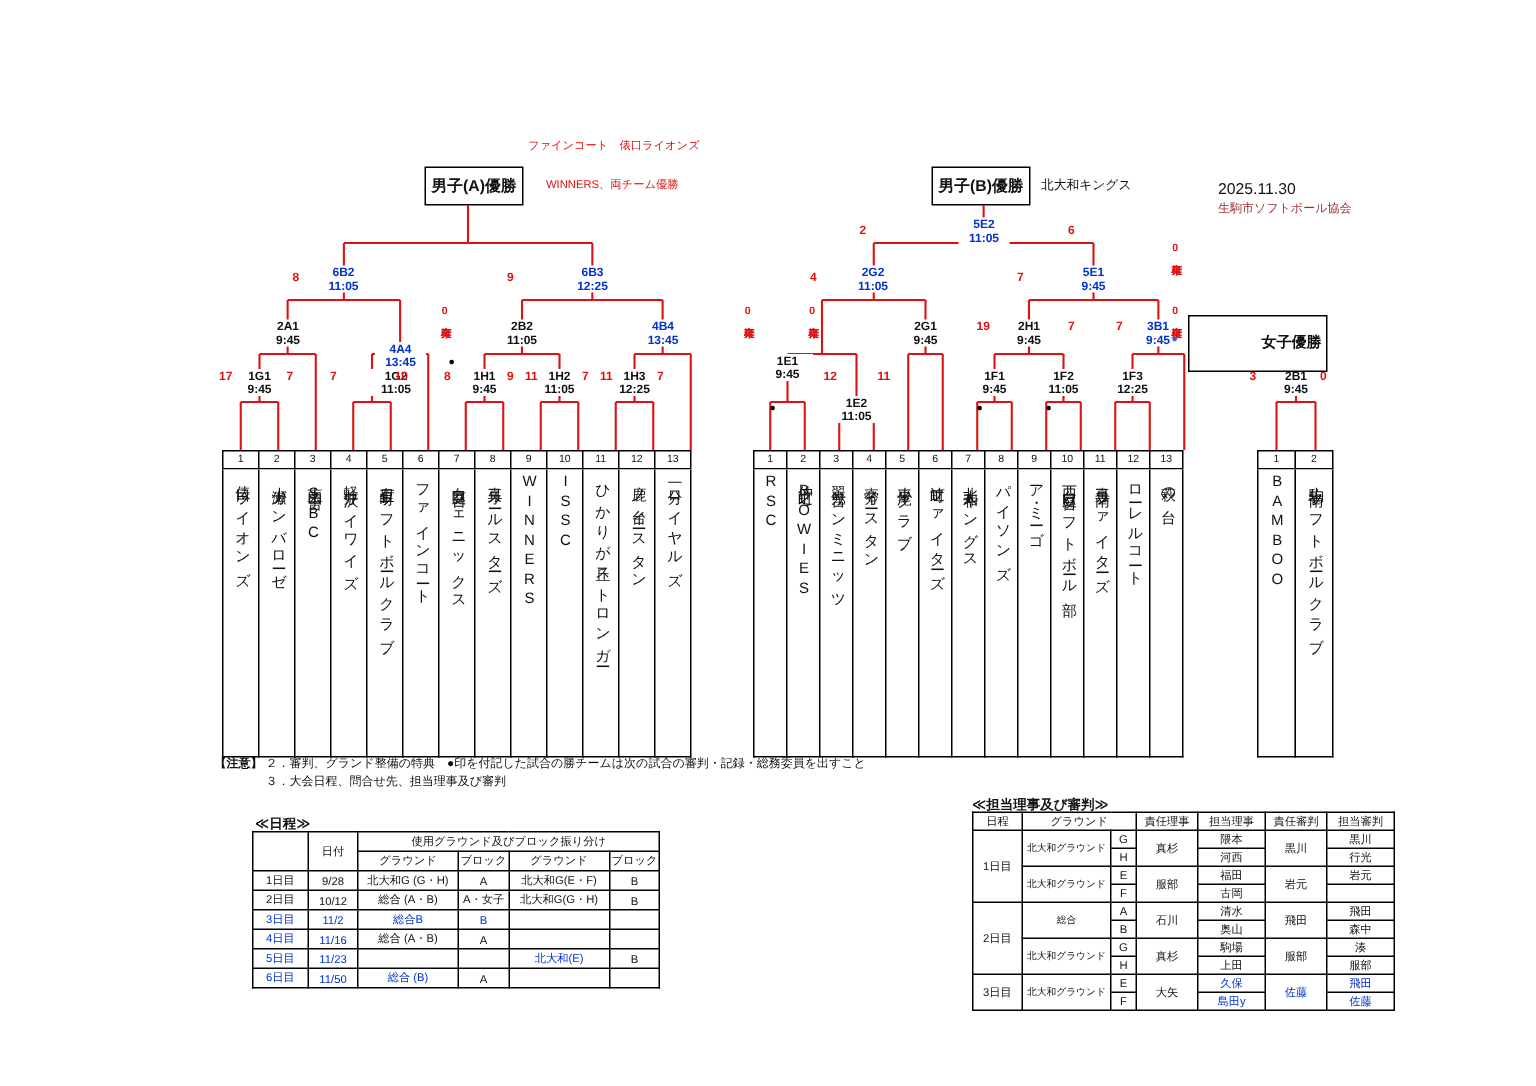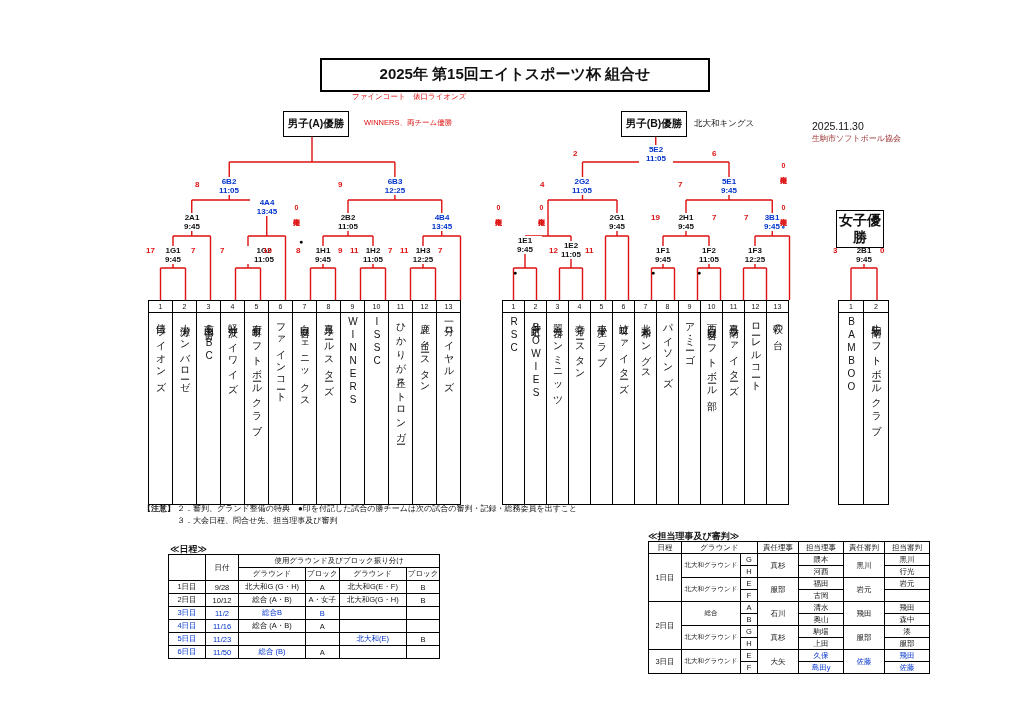--- a/index.html
+++ b/index.html
@@ -7,21 +7,21 @@
         font-family:"Liberation Sans","DejaVu Sans",sans-serif;color:#111;overflow:hidden;}
   .abs{position:absolute;}
   .title-box{left:320px;top:58px;width:386px;height:30px;border:2px solid #000;
              text-align:center;line-height:28px;font-size:15px;font-weight:bold;background:#fff;z-index:3;}
   .meta-date{left:812px;top:120px;font-size:10.5px;z-index:3;}
   .meta-org{left:812px;top:133px;font-size:8px;color:#993333;z-index:3;}
   .champ-box{border:1.6px solid #000;background:#fff;text-align:center;font-weight:bold;z-index:3;
              display:flex;align-items:center;justify-content:center;}
   .champ-a{left:283px;top:111px;width:64px;height:24px;font-size:10.5px;}
   .champ-b{left:621px;top:111px;width:64px;height:24px;font-size:10.5px;}
-  .champ-w{left:836px;top:210px;width:46px;height:36px;font-size:14px;line-height:1.25;}
+  .champ-w{left:792px;top:210px;width:46px;height:36px;font-size:10px;line-height:1.25;padding-left:45px;}
   .note-a{left:352px;top:92px;color:#dd1111;font-size:7.5px;line-height:1.3;z-index:3;}
   .note-a .l2{padding-left:12px;margin-top:16px;}
   .champ-name-b{left:694px;top:118px;font-size:8.5px;z-index:3;}
   svg.lines{left:0;top:0;z-index:1;}
   .mlabel{position:absolute;width:34px;text-align:center;font-size:8px;font-weight:bold;
           line-height:1.15;background:#fff;z-index:2;}
   .blue{color:#0033cc;}
   .score{position:absolute;font-size:8px;font-weight:bold;color:#dd1111;z-index:2;}
   .forfeit{position:absolute;color:#dd1111;font-size:7px;font-weight:bold;z-index:2;
            writing-mode:vertical-rl;text-orientation:upright;letter-spacing:1px;line-height:1;}
@@ -46,21 +46,20 @@
   table.otable td.c-dn{width:30px;} table.otable td.gname{width:56px;font-size:6.5px;}
   table.otable td.c-lt{width:14px;} table.otable td.c-n1{width:38px;margin-left:24px;} table.otable td.c-n2{width:42px;}
   .notes{left:143px;top:503px;display:flex;font-size:8px;line-height:1.45;z-index:3;}
   .notes .nh{font-weight:bold;margin-right:2px;}
 </style>
 </head>
 <body>
 
 <div class="page">
 
-  <div class="abs title-box">2025年 第15回エイトスポーツ杯 組合せ</div>
   <div class="abs meta-date">2025.11.30</div>
   <div class="abs meta-org">生駒市ソフトボール協会</div>
 
   <div class="abs champ-box champ-a">男子(A)優勝</div>
   <div class="abs note-a">
     <div class="l1">ファインコート　俵口ライオンズ</div>
     <div class="l2">WINNERS、両チーム優勝</div>
   </div>
   <div class="abs champ-box champ-b">男子(B)優勝</div>
   <div class="abs champ-name-b">北大和キングス</div>
@@ -73,21 +72,21 @@
       <path d="M851 300 V268 M877 300 V268 M851 268 H877 M864 268 V246"></path>
     </g>
   </svg>
 
   <div class="mlabel" style="left:156px;top:246px"><span>1G1</span><br><span>9:45</span></div>
   <div class="mlabel" style="left:247px;top:246px"><span>1G2</span><br><span>11:05</span></div>
   <div class="mlabel" style="left:306px;top:246px"><span>1H1</span><br><span>9:45</span></div>
   <div class="mlabel" style="left:356px;top:246px"><span>1H2</span><br><span>11:05</span></div>
   <div class="mlabel" style="left:406px;top:246px"><span>1H3</span><br><span>12:25</span></div>
   <div class="mlabel" style="left:175px;top:213px"><span>2A1</span><br><span>9:45</span></div>
-  <div class="mlabel blue" style="left:250px;top:198px"><span>4A4</span><br><span>13:45</span></div>
+  <div class="mlabel blue" style="left:250px;top:228px"><span>4A4</span><br><span>13:45</span></div>
   <div class="mlabel" style="left:331px;top:213px"><span>2B2</span><br><span>11:05</span></div>
   <div class="mlabel blue" style="left:425px;top:213px"><span>4B4</span><br><span>13:45</span></div>
   <div class="mlabel blue" style="left:212px;top:177px"><span>6B2</span><br><span>11:05</span></div>
   <div class="mlabel blue" style="left:378px;top:177px"><span>6B3</span><br><span>12:25</span></div>
 
   <span class="score" style="left:146px;top:246px">17</span>
   <span class="score" style="left:191px;top:246px">7</span>
   <span class="score" style="left:220px;top:246px">7</span>
   <span class="score" style="left:263px;top:246px">10</span>
   <span class="score" style="left:296px;top:246px">8</span>
@@ -95,21 +94,21 @@
   <span class="score" style="left:350px;top:246px">11</span>
   <span class="score" style="left:388px;top:246px">7</span>
   <span class="score" style="left:400px;top:246px">11</span>
   <span class="score" style="left:438px;top:246px">7</span>
   <span class="score" style="left:195px;top:180px">8</span>
   <span class="score" style="left:338px;top:180px">9</span>
   <span class="forfeit" style="left:293px;top:204px">0棄権</span>
   <span class="dot" style="left:299px;top:238px">●</span>
 
   <div class="mlabel" style="left:508px;top:236px"><span>1E1</span><br><span>9:45</span></div>
-  <div class="mlabel" style="left:554px;top:241px"><span>1E2</span><br><span>11:05</span></div>
+  <div class="mlabel" style="left:554px;top:264px"><span>1E2</span><br><span>11:05</span></div>
   <div class="mlabel" style="left:646px;top:246px"><span>1F1</span><br><span>9:45</span></div>
   <div class="mlabel" style="left:692px;top:246px"><span>1F2</span><br><span>11:05</span></div>
   <div class="mlabel" style="left:738px;top:246px"><span>1F3</span><br><span>12:25</span></div>
   <div class="mlabel" style="left:600px;top:213px"><span>2G1</span><br><span>9:45</span></div>
   <div class="mlabel" style="left:669px;top:213px"><span>2H1</span><br><span>9:45</span></div>
   <div class="mlabel blue" style="left:755px;top:213px"><span>3B1</span><br><span>9:45</span></div>
   <div class="mlabel blue" style="left:565px;top:177px"><span>2G2</span><br><span>11:05</span></div>
   <div class="mlabel blue" style="left:712px;top:177px"><span>5E1</span><br><span>9:45</span></div>
   <div class="mlabel blue" style="left:639px;top:145px"><span>5E2</span><br><span>11:05</span></div>
 

